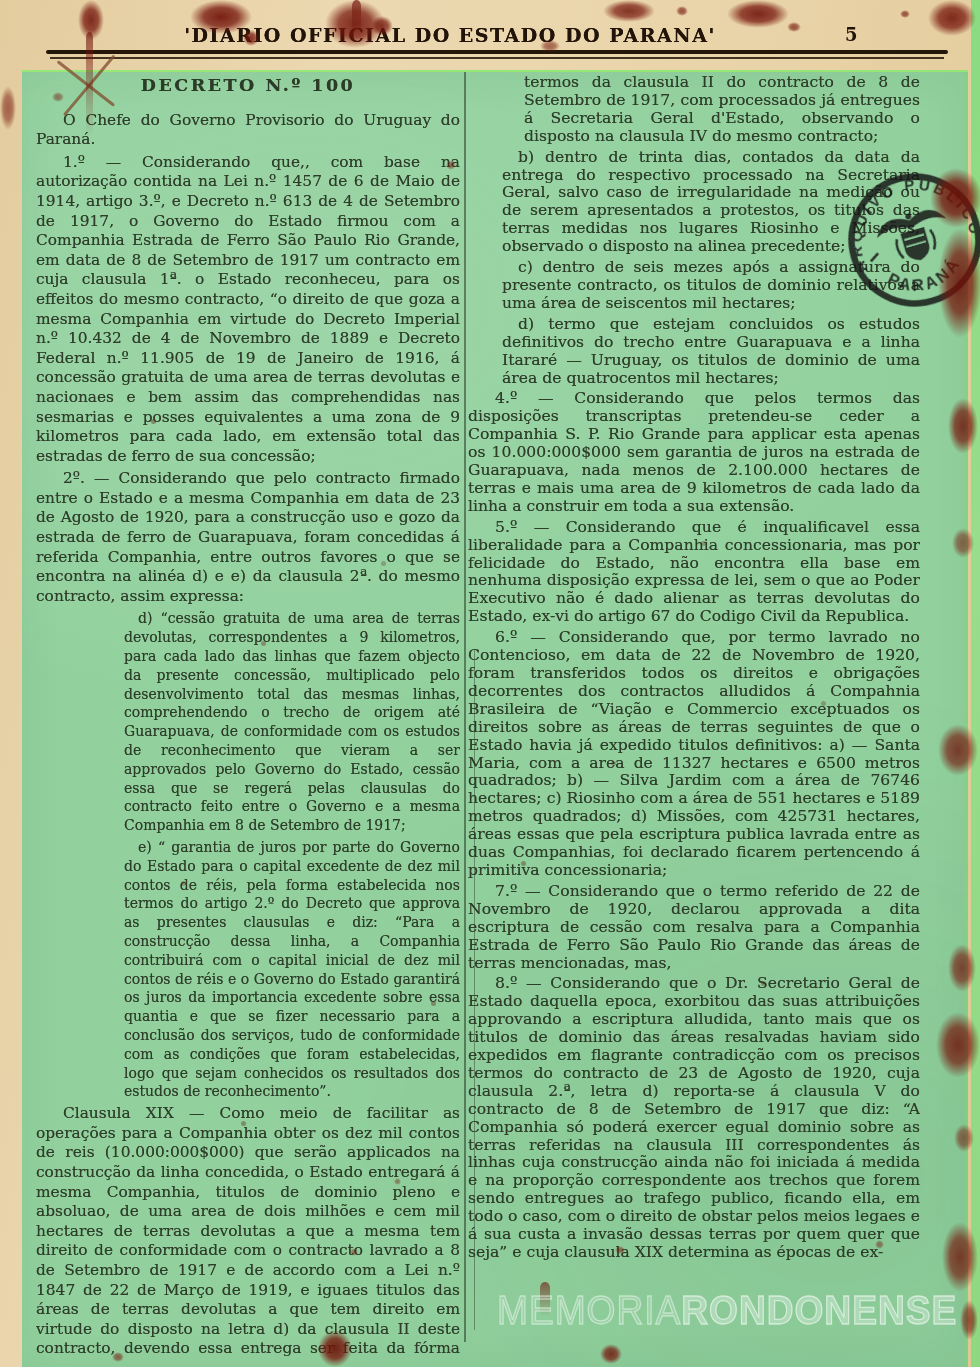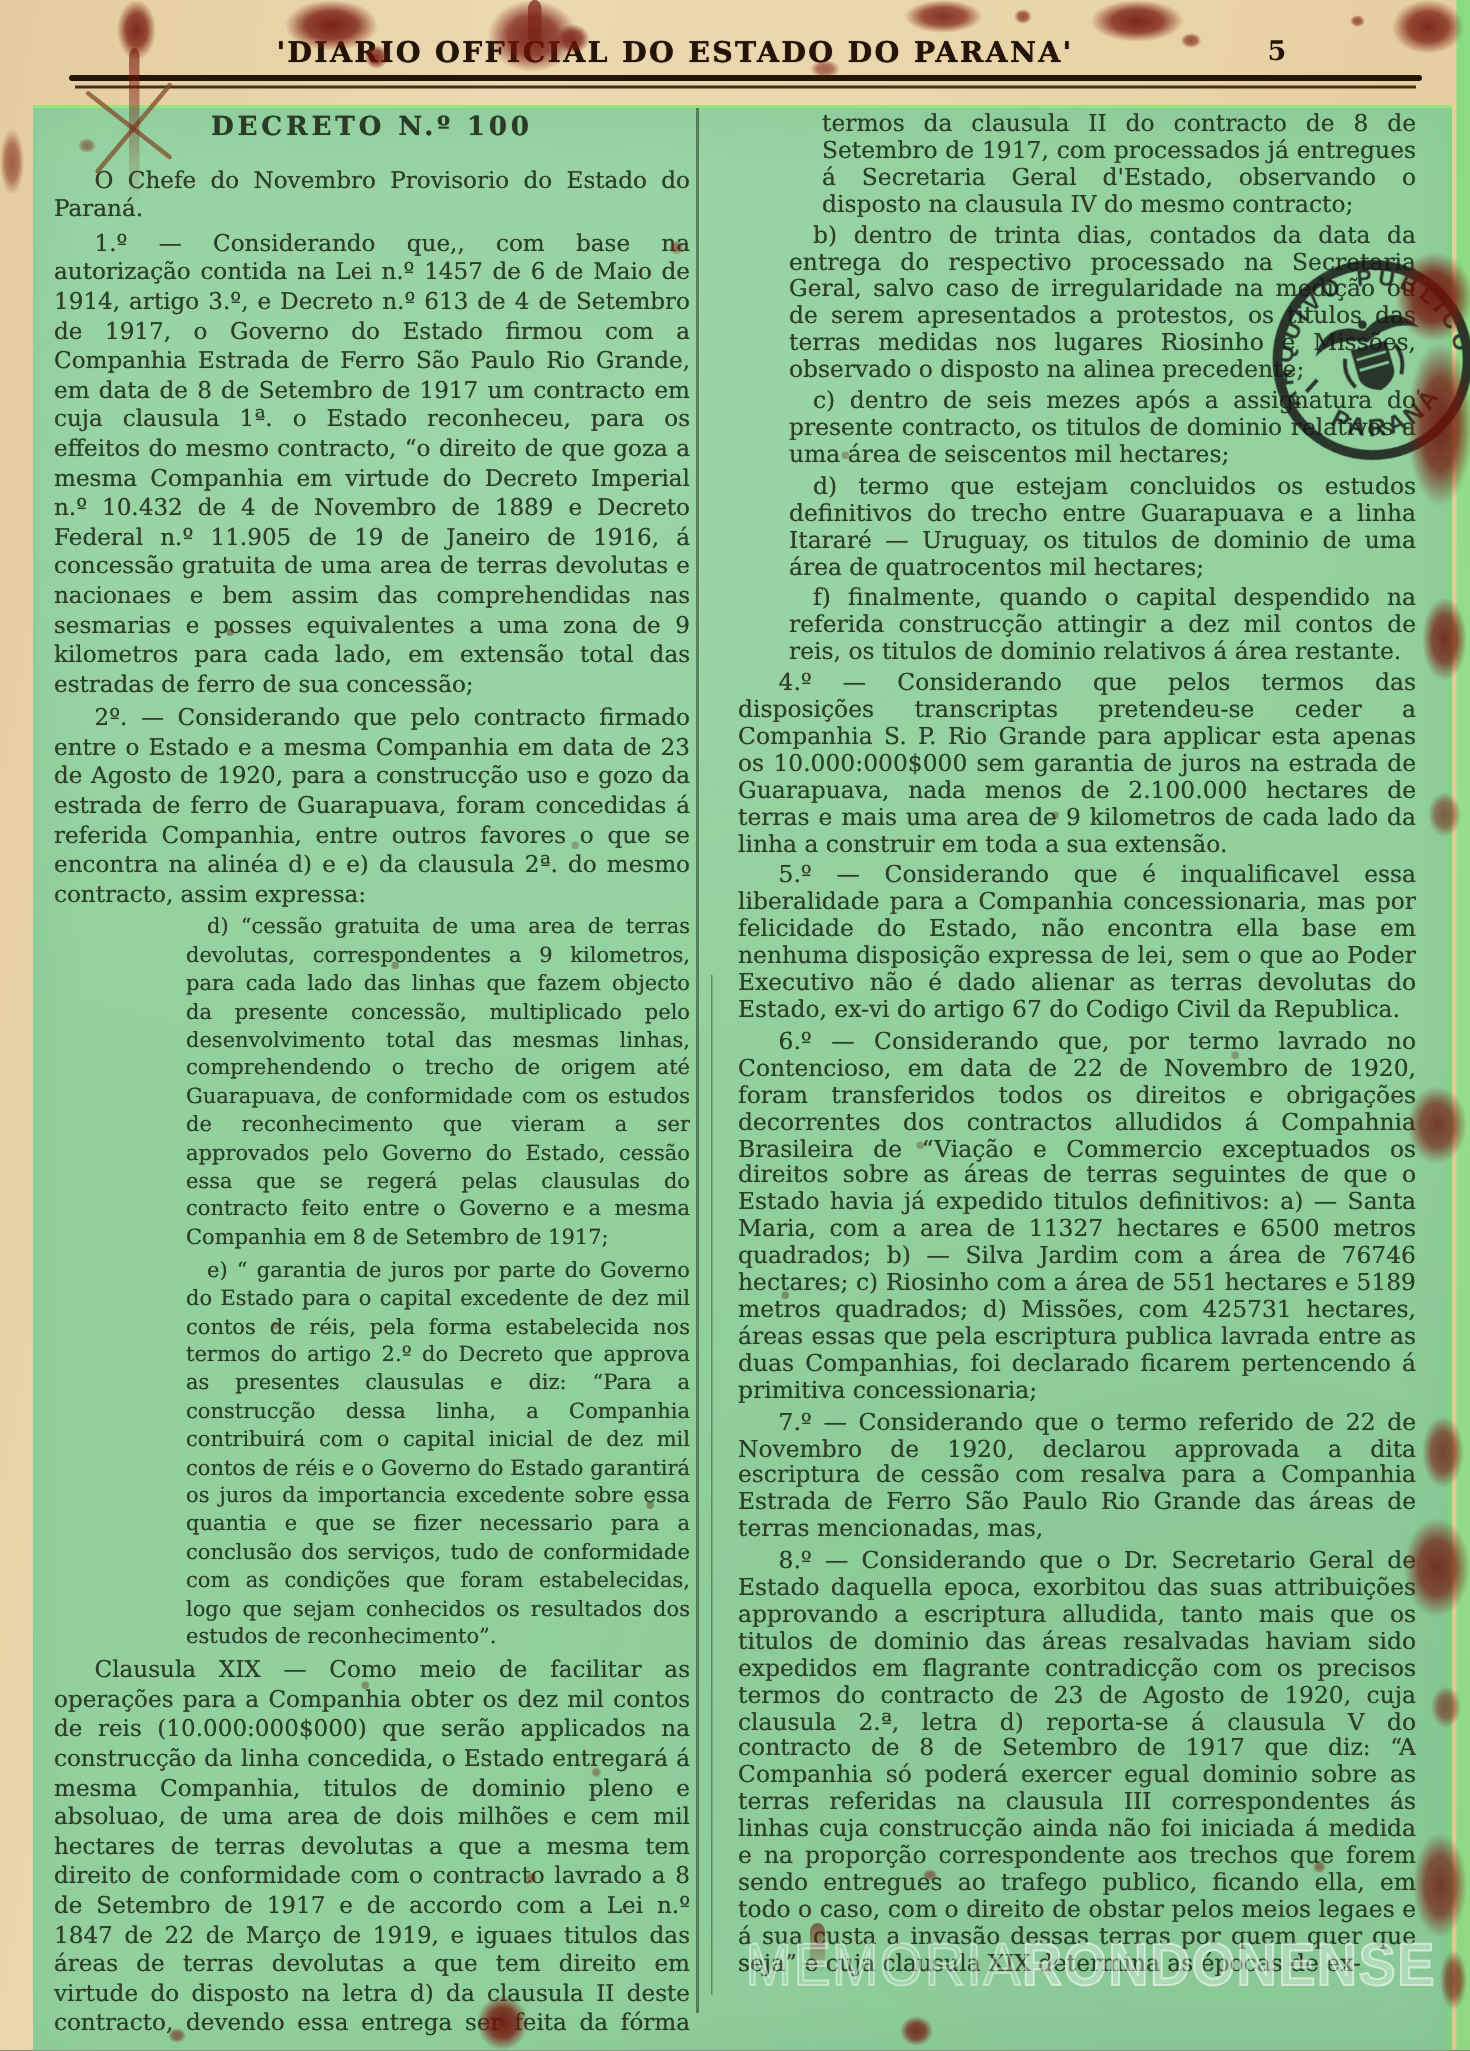--- a/index.html
+++ b/index.html
@@ -27,21 +27,21 @@
       #92d19e;
     border-top:2px solid rgba(150,235,110,.85);
     box-shadow:inset -3px 0 0 rgba(120,220,110,.55), inset 0 0 40px rgba(30,90,45,.08);
   }
   .edge-strip{position:absolute;left:971px;top:0;width:9px;height:1367px;
     background:linear-gradient(180deg,#7fdc7d,#8fdf8a 40%,#86da80);opacity:.9;}
   
   .col{position:absolute;color:#2e3d29;text-align:justify;overflow:hidden;
        text-shadow:0 0 .45px rgba(40,55,35,.65);}
   .col-left{left:36px;top:74px;width:424px;height:1288px;font-size:15.4px;line-height:19.6px;}
-  .col-right{left:492px;top:74px;width:452px;height:1288px;font-size:15.6px;line-height:17.9px;}
+  .col-right{left:468px;top:74px;width:452px;height:1288px;font-size:15.6px;line-height:17.9px;}
   .doc-heading{
     text-align:center;font-size:17.5px;font-weight:bold;letter-spacing:2.5px;
     color:#2c3b27;margin:2px 0 15px 0;text-indent:0;
   }
   .blk{margin:0 0 3px 0;padding:0;}
   .para{text-indent:27px;}
   .ind{margin-left:88px;font-size:14px;line-height:18.8px;text-indent:14px;}
   .cont{margin-left:56px;text-indent:0;}
   .item{margin-left:34px;text-indent:16px;}
   
@@ -87,37 +87,36 @@
   <div class="sheet"></div>
   <div class="edge-strip"></div>
 
   <div class="divider"></div>
   <div class="divider2"></div>
 
   <div class="col col-left">
     <div class="doc-heading">DECRETO N.º 100</div>
     <div>
 
-    <p class="blk para">O Chefe do Novembro Provisorio do Estado do Paraná.</p>
+    <p class="blk para">O Chefe do Governo Provisorio do Uruguay do Paraná.</p>
         <p class="blk para">1.º — Considerando que,, com base na autorização contida na Lei n.º 1457 de 6 de Maio de 1914, artigo 3.º, e Decreto n.º 613 de 4 de Setembro de 1917, o Governo do Estado firmou com a Companhia Estrada de Ferro São Paulo Rio Grande, em data de 8 de Setembro de 1917 um contracto em cuja clausula 1ª. o Estado reconheceu, para os effeitos do mesmo contracto, “o direito de que goza a mesma Companhia em virtude do Decreto Imperial n.º 10.432 de 4 de Novembro de 1889 e Decreto Federal n.º 11.905 de 19 de Janeiro de 1916, á concessão gratuita de uma area de terras devolutas e nacionaes e bem assim das comprehendidas nas sesmarias e posses equivalentes a uma zona de 9 kilometros para cada lado, em extensão total das estradas de ferro de sua concessão;</p>
         <p class="blk para">2º. — Considerando que pelo contracto firmado entre o Estado e a mesma Companhia em data de 23 de Agosto de 1920, para a construcção uso e gozo da estrada de ferro de Guarapuava, foram concedidas á referida Companhia, entre outros favores o que se encontra na alinéa d) e e) da clausula 2ª. do mesmo contracto, assim expressa:</p>
         <p class="blk ind">d) “cessão gratuita de uma area de terras devolutas, correspondentes a 9 kilometros, para cada lado das linhas que fazem objecto da presente concessão, multiplicado pelo desenvolvimento total das mesmas linhas, comprehendendo o trecho de origem até Guarapuava, de conformidade com os estudos de reconhecimento que vieram a ser approvados pelo Governo do Estado, cessão essa que se regerá pelas clausulas do contracto feito entre o Governo e a mesma Companhia em 8 de Setembro de 1917;</p>
         <p class="blk ind">e) “ garantia de juros por parte do Governo do Estado para o capital excedente de dez mil contos de réis, pela forma estabelecida nos termos do artigo 2.º do Decreto que approva as presentes clausulas e diz: “Para a construcção dessa linha, a Companhia contribuirá com o capital inicial de dez mil contos de réis e o Governo do Estado garantirá os juros da importancia excedente sobre essa quantia e que se fizer necessario para a conclusão dos serviços, tudo de conformidade com as condições que foram estabelecidas, logo que sejam conhecidos os resultados dos estudos de reconhecimento”.</p>
         <p class="blk para">Clausula XIX — Como meio de facilitar as operações para a Companhia obter os dez mil contos de reis (10.000:000$000) que serão applicados na construcção da linha concedida, o Estado entregará á mesma Companhia, titulos de dominio pleno e absoluao, de uma area de dois milhões e cem mil hectares de terras devolutas a que a mesma tem direito de conformidade com o contracto lavrado a 8 de Setembro de 1917 e de accordo com a Lei n.º 1847 de 22 de Março de 1919, e iguaes titulos das áreas de terras devolutas a que tem direito em virtude do disposto na letra d) da clausula II deste contracto, devendo essa entrega ser feita da fórma seguinte:</p>
       </div>
   </div>
 
   <div class="col col-right">
     <div>
 
     <p class="blk cont">termos da clausula II do contracto de 8 de Setembro de 1917, com processados já entregues á Secretaria Geral d'Estado, observando o disposto na clausula IV do mesmo contracto;</p>
         <p class="blk item">b) dentro de trinta dias, contados da data da entrega do respectivo processado na Secretaria Geral, salvo caso de irregularidade na medição ou de serem apresentados a protestos, os titulos das terras medidas nos lugares Riosinho e Missões, observado o disposto na alinea precedente;</p>
         <p class="blk item">c) dentro de seis mezes após a assignatura do presente contracto, os titulos de dominio relativos a uma área de seiscentos mil hectares;</p>
         <p class="blk item">d) termo que estejam concluidos os estudos definitivos do trecho entre Guarapuava e a linha Itararé — Uruguay, os titulos de dominio de uma área de quatrocentos mil hectares;</p>
-        <p class="blk item">f) finalmente, quando o capital despendido na referida construcção attingir a dez mil contos de reis, os titulos de dominio relativos á área restante.</p>
         <p class="blk para">4.º — Considerando que pelos termos das disposições transcriptas pretendeu-se ceder a Companhia S. P. Rio Grande para applicar esta apenas os 10.000:000$000 sem garantia de juros na estrada de Guarapuava, nada menos de 2.100.000 hectares de terras e mais uma area de 9 kilometros de cada lado da linha a construir em toda a sua extensão.</p>
         <p class="blk para">5.º — Considerando que é inqualificavel essa liberalidade para a Companhia concessionaria, mas por felicidade do Estado, não encontra ella base em nenhuma disposição expressa de lei, sem o que ao Poder Executivo não é dado alienar as terras devolutas do Estado, ex-vi do artigo 67 do Codigo Civil da Republica.</p>
         <p class="blk para">6.º — Considerando que, por termo lavrado no Contencioso, em data de 22 de Novembro de 1920, foram transferidos todos os direitos e obrigações decorrentes dos contractos alludidos á Compahnia Brasileira de “Viação e Commercio exceptuados os direitos sobre as áreas de terras seguintes de que o Estado havia já expedido titulos definitivos: a) — Santa Maria, com a area de 11327 hectares e 6500 metros quadrados; b) — Silva Jardim com a área de 76746 hectares; c) Riosinho com a área de 551 hectares e 5189 metros quadrados; d) Missões, com 425731 hectares, áreas essas que pela escriptura publica lavrada entre as duas Companhias, foi declarado ficarem pertencendo á primitiva concessionaria;</p>
         <p class="blk para">7.º — Considerando que o termo referido de 22 de Novembro de 1920, declarou approvada a dita escriptura de cessão com resalva para a Companhia Estrada de Ferro São Paulo Rio Grande das áreas de terras mencionadas, mas,</p>
         <p class="blk para">8.º — Considerando que o Dr. Secretario Geral de Estado daquella epoca, exorbitou das suas attribuições approvando a escriptura alludida, tanto mais que os titulos de dominio das áreas resalvadas haviam sido expedidos em flagrante contradicção com os precisos termos do contracto de 23 de Agosto de 1920, cuja clausula 2.ª, letra d) reporta-se á clausula V do contracto de 8 de Setembro de 1917 que diz: “A Companhia só poderá exercer egual dominio sobre as terras referidas na clausula III correspondentes ás linhas cuja construcção ainda não foi iniciada á medida e na proporção correspondente aos trechos que forem sendo entregues ao trafego publico, ficando ella, em todo o caso, com o direito de obstar pelos meios legaes e á sua custa a invasão dessas terras por quem quer que seja” e cuja clausula XIX determina as épocas de ex-</p>
       </div>
   </div>
 
   <svg class="stamp" viewBox="0 0 200 200">
     <defs>

